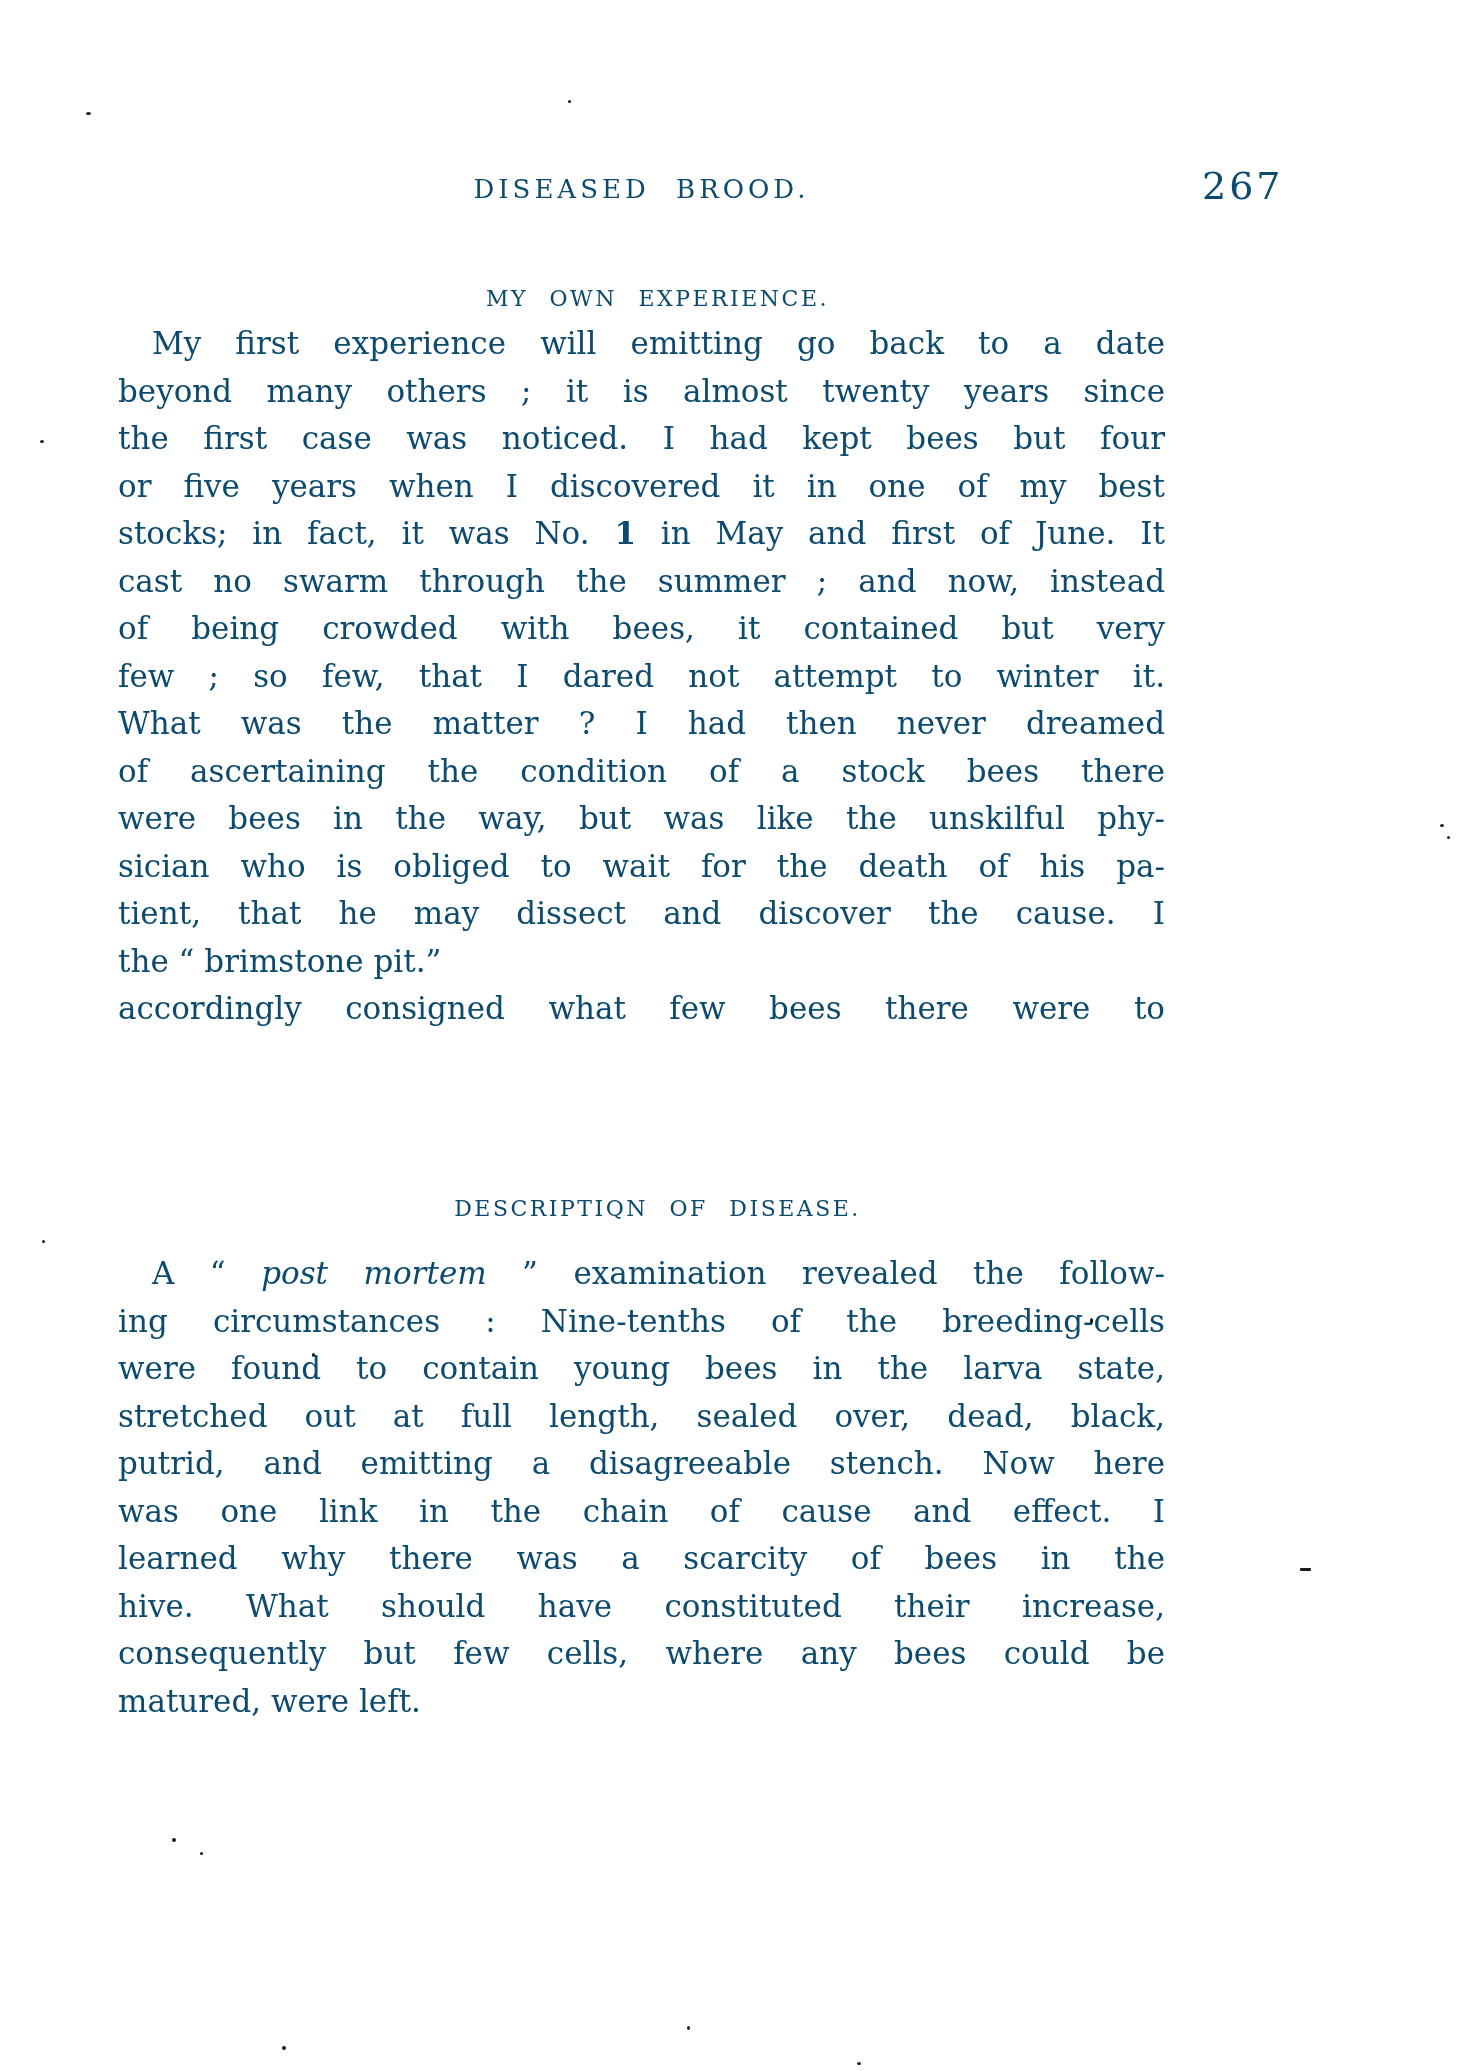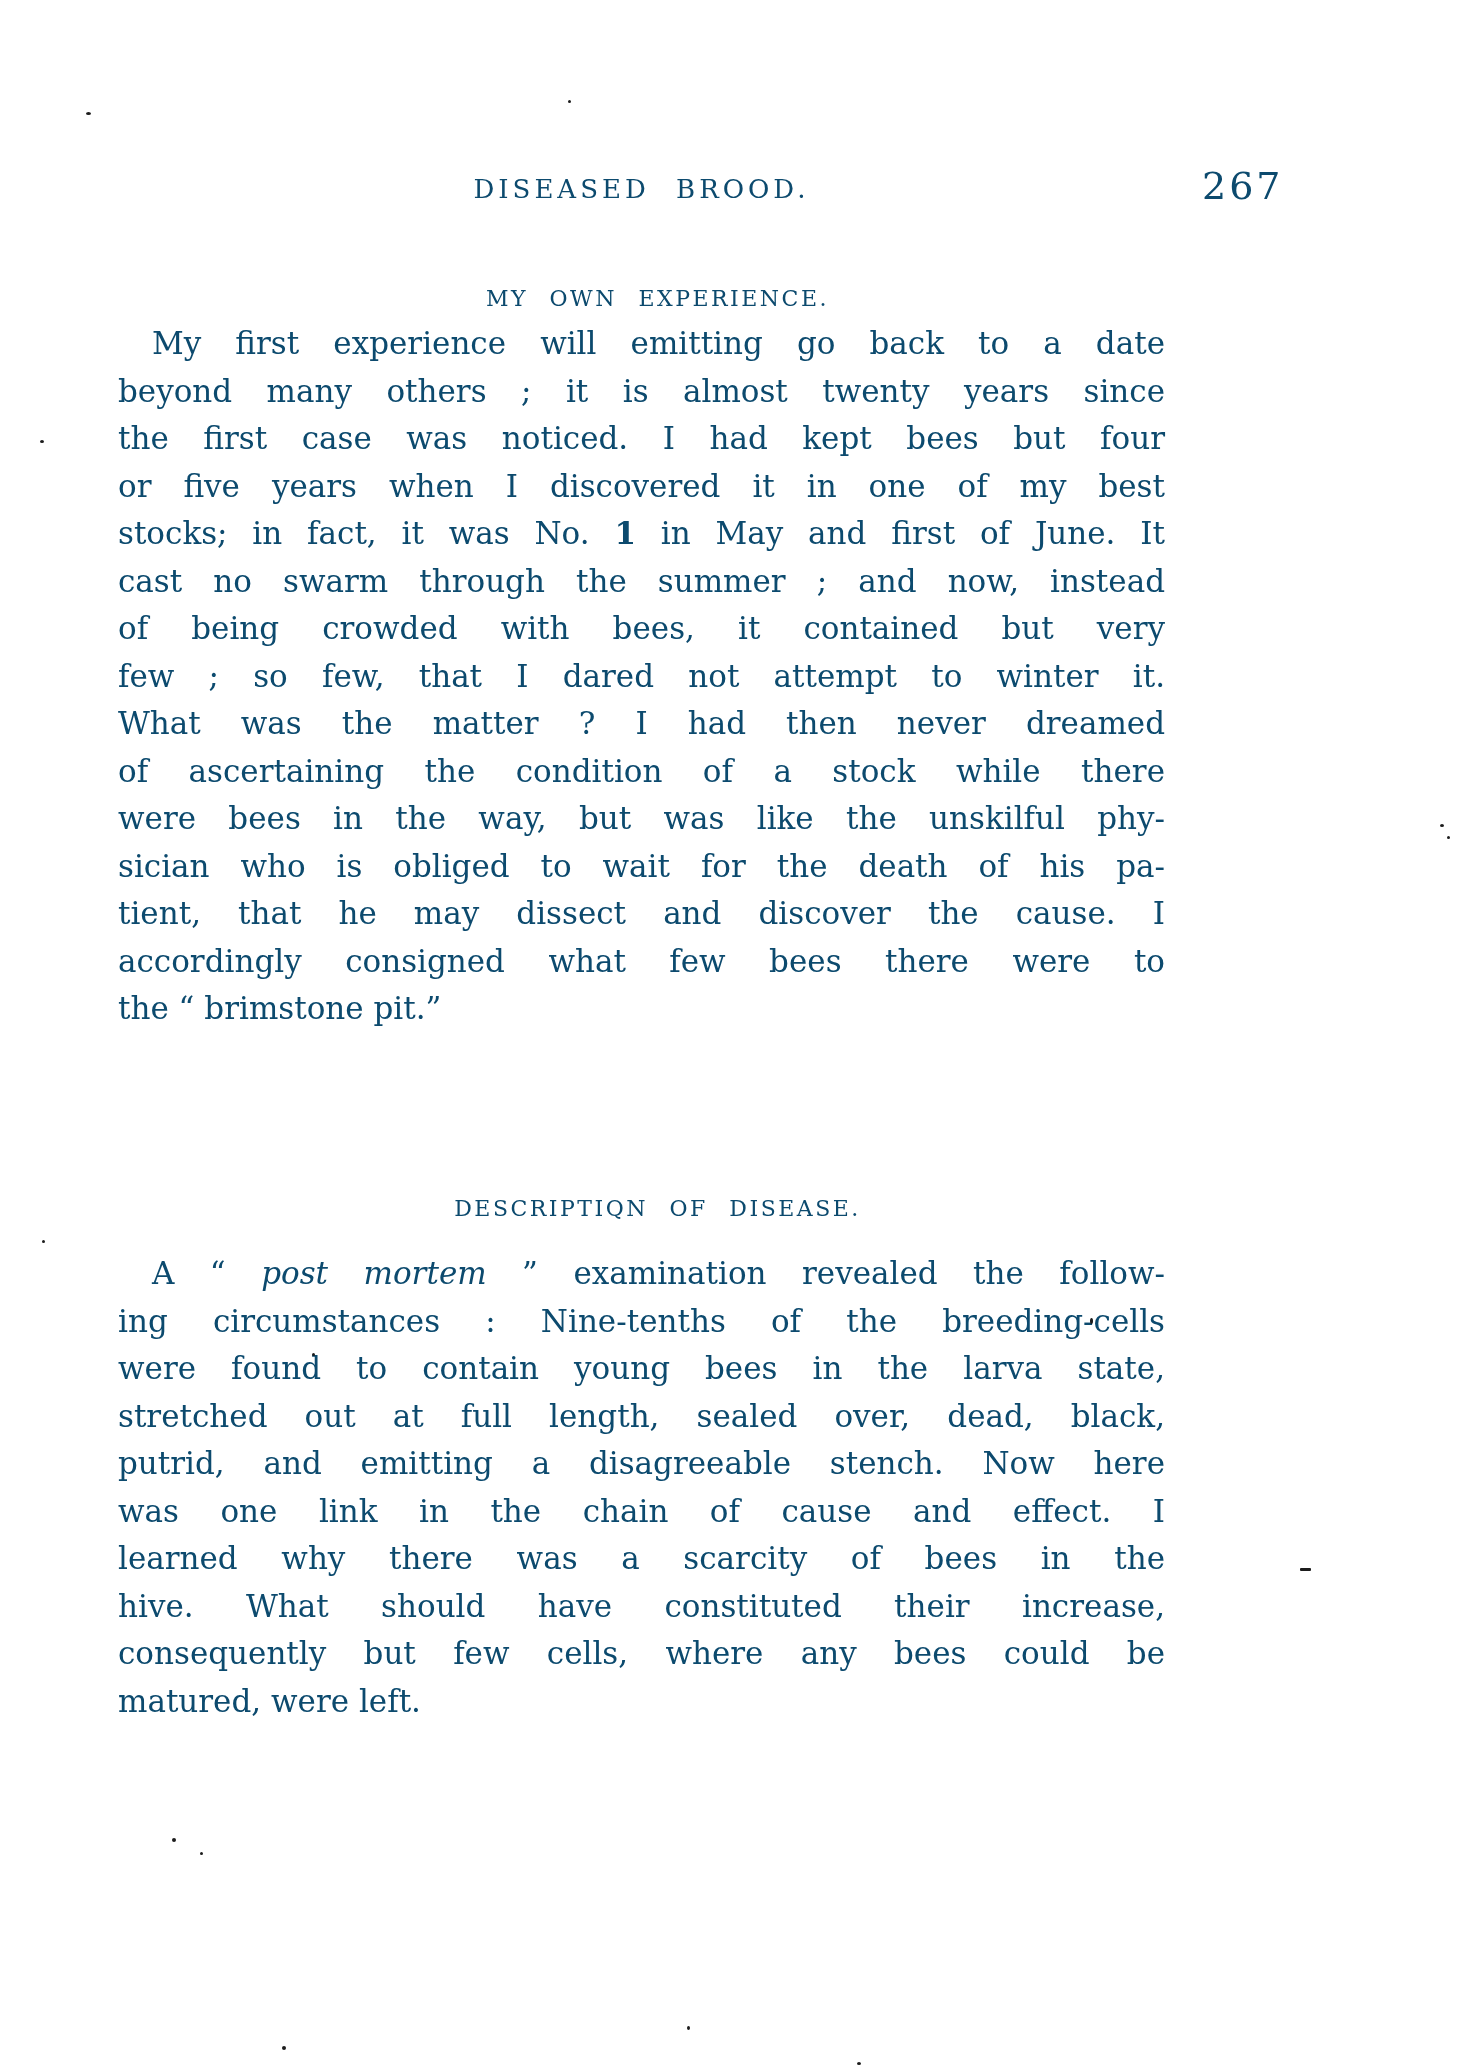--- a/index.html
+++ b/index.html
@@ -60,26 +60,26 @@
   <div class="para p1">
       <div class="line first">My first experience will emitting go back to a date</div>
       <div class="line">beyond many others ; it is almost twenty years since</div>
       <div class="line">the first case was noticed.  I had kept bees but four</div>
       <div class="line">or five years when I discovered it in one of my best</div>
       <div class="line"><span>stocks; in fact, it was No. </span><span style="font-weight: bold;">1</span><span> in May and first of June.  It</span></div>
       <div class="line">cast no swarm through the summer ; and now, instead</div>
       <div class="line">of being crowded with bees, it contained but very</div>
       <div class="line">few ; so few, that I dared not attempt to winter it.</div>
       <div class="line">What was the matter ?  I had then never dreamed</div>
-      <div class="line">of ascertaining the condition of a stock while there</div>
+      <div class="line">of ascertaining the condition of a stock bees there</div>
       <div class="line">were bees in the way, but was like the unskilful phy-</div>
       <div class="line">sician who is obliged to wait for the death of his pa-</div>
       <div class="line">tient, that he may dissect and discover the cause.  I</div>
+      <div class="line last">the “ brimstone pit.”</div>
       <div class="line">accordingly consigned what few bees there were to</div>
-      <div class="line last">the “ brimstone pit.”</div>
     </div>
 
   <h2 class="sec-head second-section">DESCRIPTIQN OF DISEASE.</h2>
 
   <div class="para p2">
       <div class="line first"><span>A “ </span><span style="font-style: italic;">post mortem</span><span> ” examination revealed the follow-</span></div>
       <div class="line">ing circumstances :  Nine-tenths of the breeding-cells</div>
       <div class="line">were found to contain young bees in the larva state,</div>
       <div class="line">stretched out at full length, sealed over, dead, black,</div>
       <div class="line">putrid, and emitting a disagreeable stench.  Now here</div>

